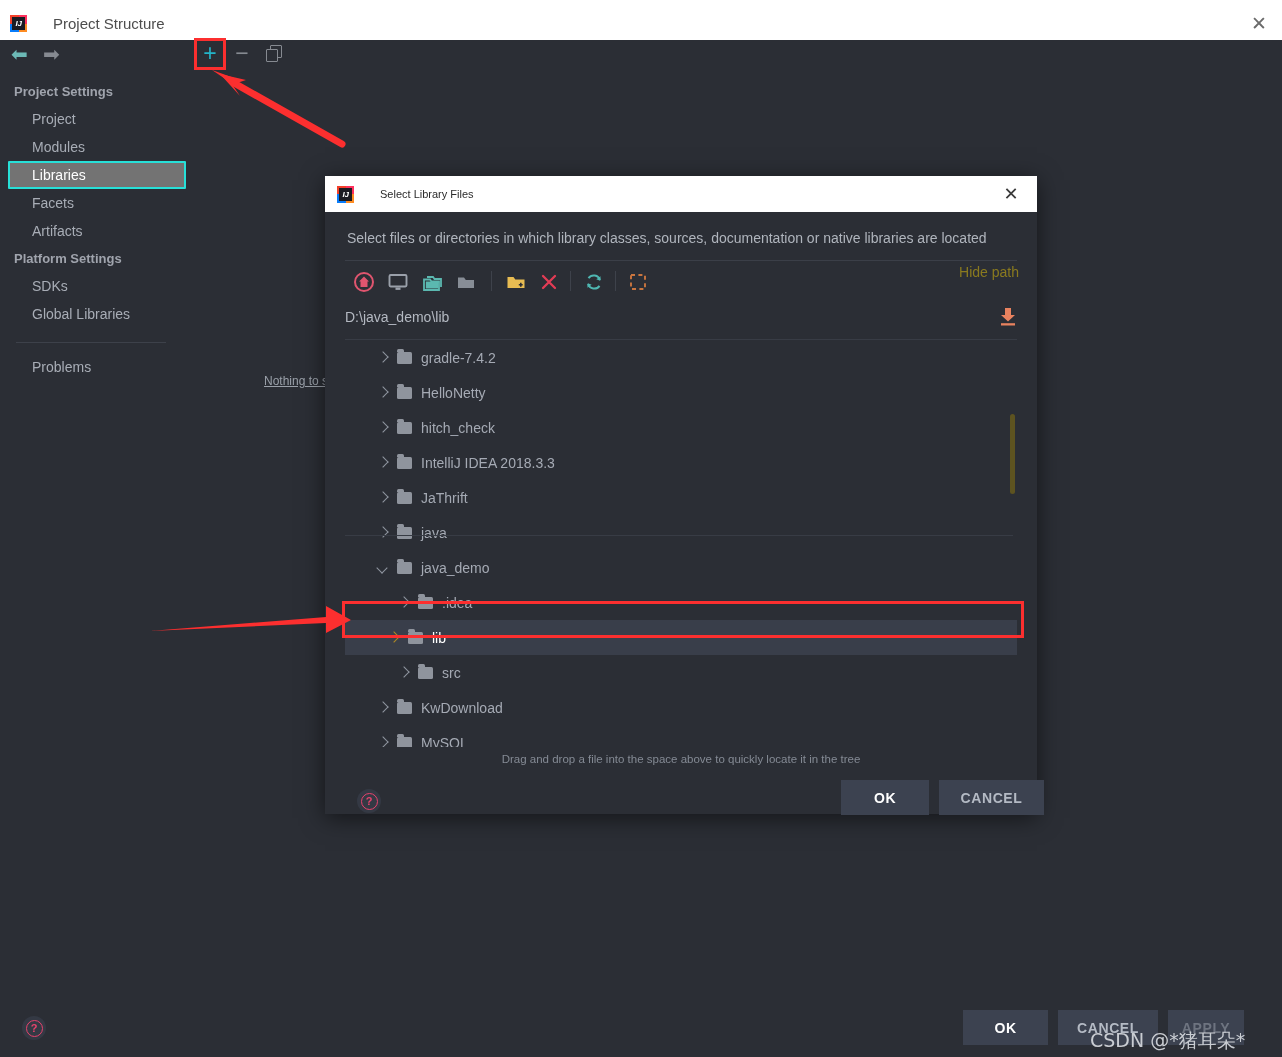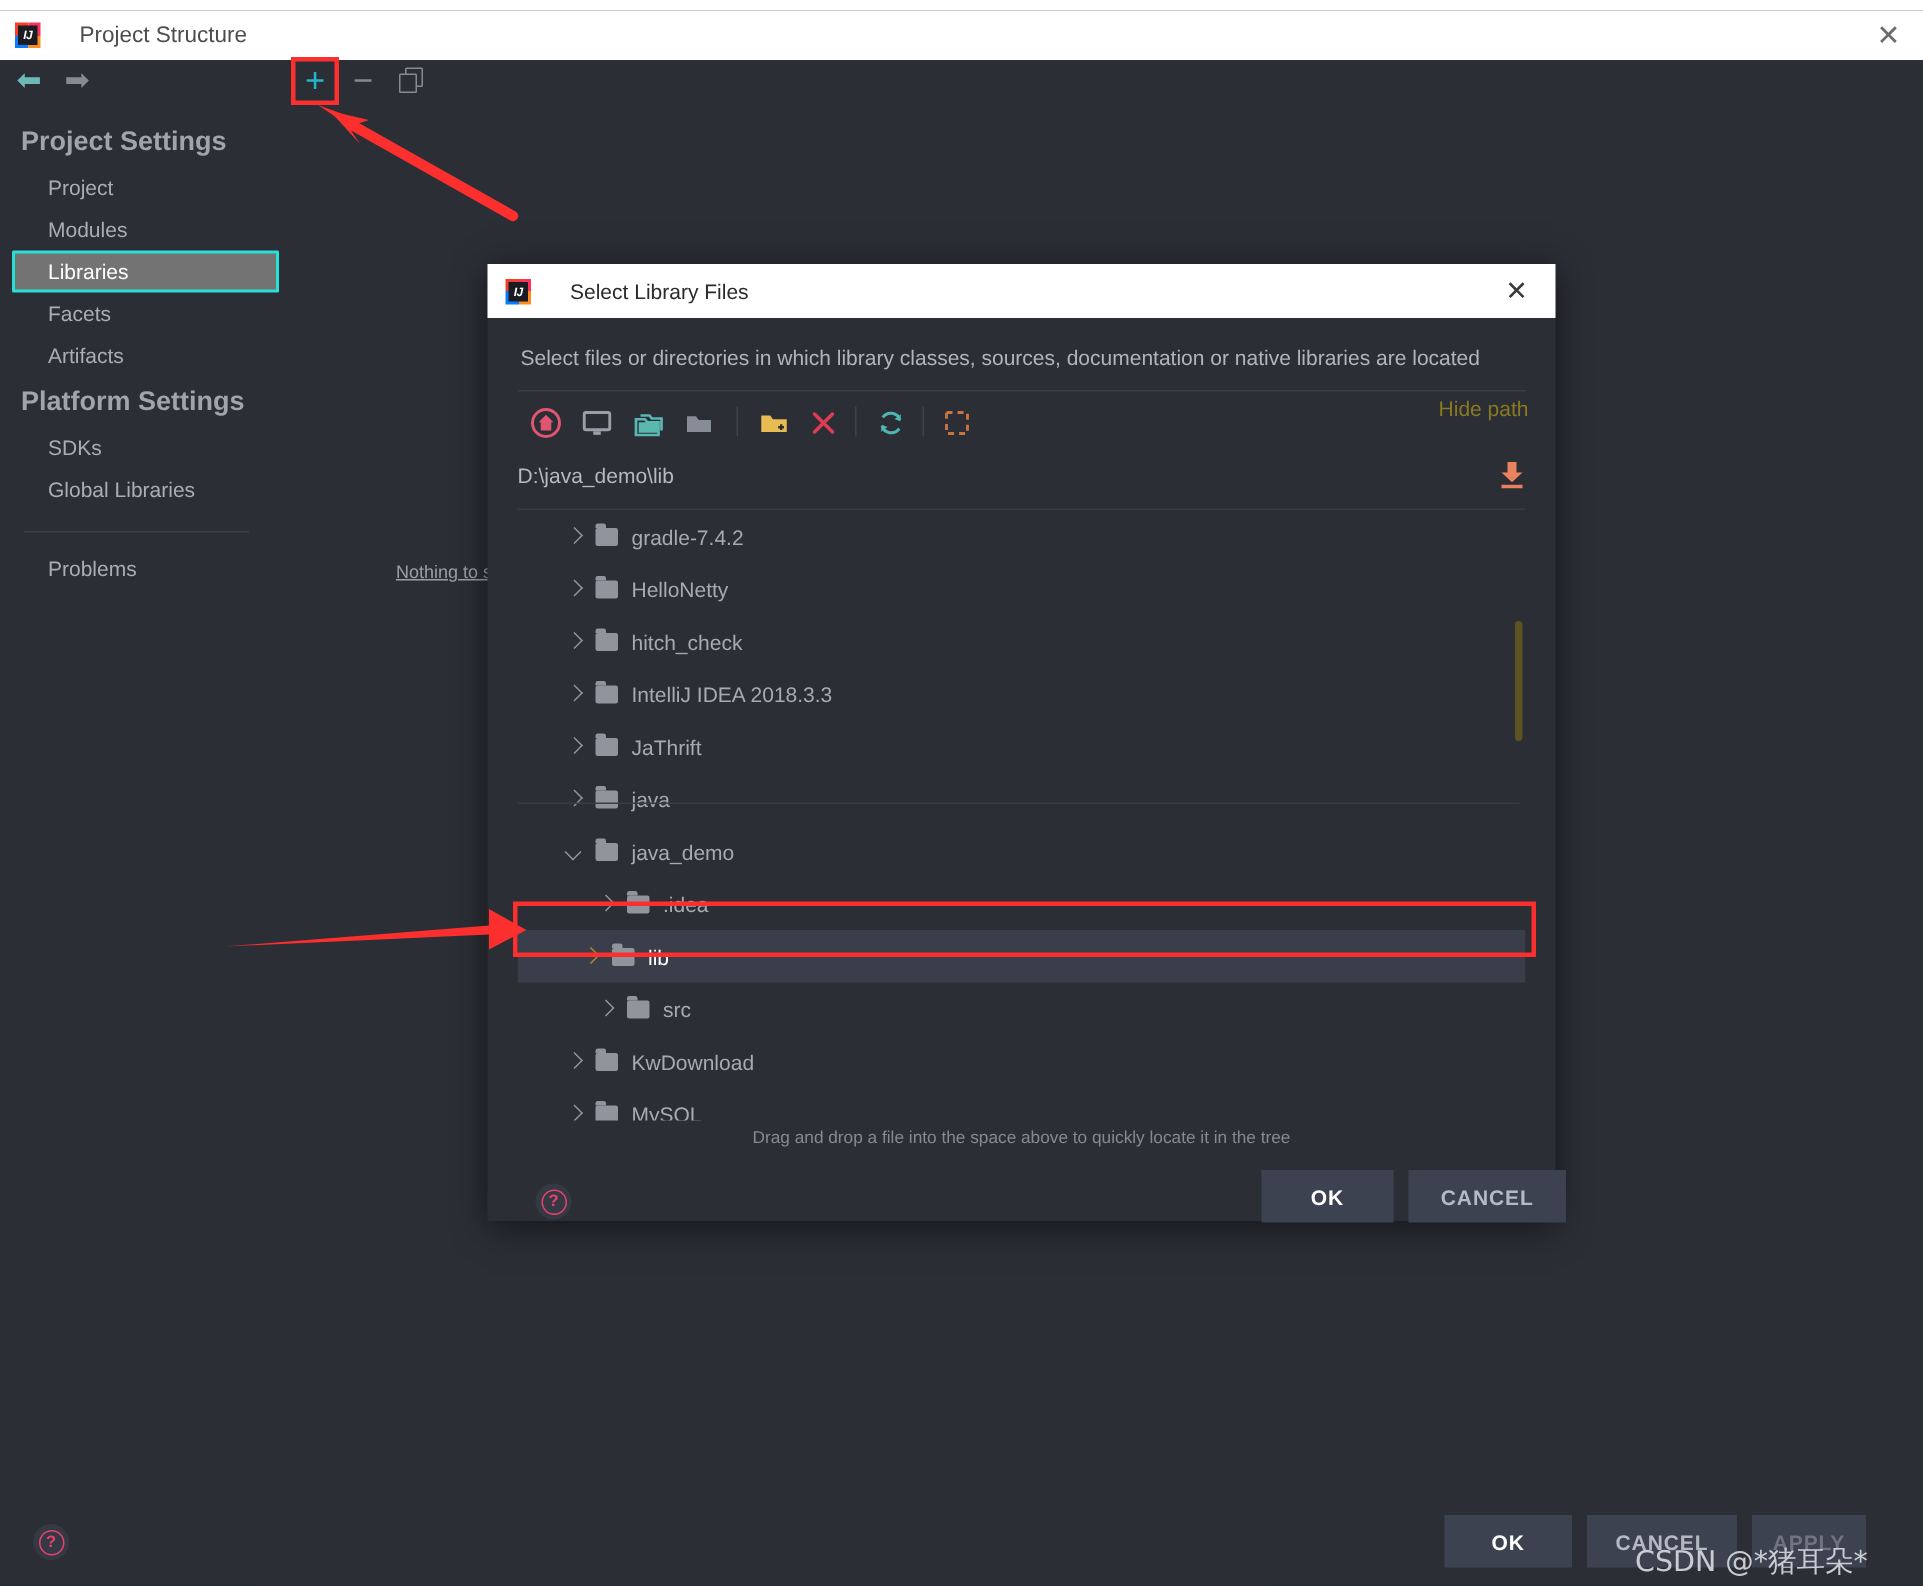--- a/index.html
+++ b/index.html
@@ -65,21 +65,21 @@
   }
   .tb-copy { position:absolute; left:266px; top:45px; width:18px; height:18px; }
   .tb-copy .r1 { position:absolute; left:4px; top:0; width:12px; height:13px;
                  border:1.6px solid #868a91; border-radius:1px; }
   .tb-copy .r2 { position:absolute; left:0; top:4px; width:12px; height:13px;
                  border:1.6px solid #868a91; border-radius:1px; background:#2b2e35; }
 
   
   .sidebar { position:absolute; left:0; top:78px; width:190px; }
   .sb-group {
-    font-size:18px; font-weight:bold; color:#a0a4ad;
+    font-size:13px; font-weight:bold; color:#a0a4ad;
     padding:6px 0 6px 14px;
   }
   .sb-item {
     font-size:14px; color:#a8adb6; padding:6px 0 6px 32px;
   }
   .sb-item.selected {
     background:#737373; color:#ffffff;
     border:2px solid #27e0d8; margin:0 4px 0 8px;
     padding:4px 0 4px 22px; border-radius:1px;
   }
@@ -118,21 +118,21 @@
   .dialog {
     position:absolute; left:325px; top:176px; width:712px; height:638px;
     background:#2b2e35; box-shadow:0 4px 22px rgba(0,0,0,.55);
   }
   .dlg-title {
     height:36px; background:#ffffff; display:flex; align-items:center;
     position:relative;
   }
   .dlg-title .ij-logo { margin-left:12px; }
   .dlg-title .t {
-    margin-left:10px; font-size:14px; color:#2b2b2b;
+    margin-left:10px; font-size:11px; color:#2b2b2b;
   }
   .dlg-title .x {
     position:absolute; right:10px; top:0; height:36px; width:32px;
     display:flex; align-items:center; justify-content:center;
     color:#3a3a3a; font-size:18px; font-weight:300;
   }
   .dlg-desc {
     padding:18px 22px 0 22px; font-size:14px; color:#b0b5bd;
     white-space:nowrap;
   }

